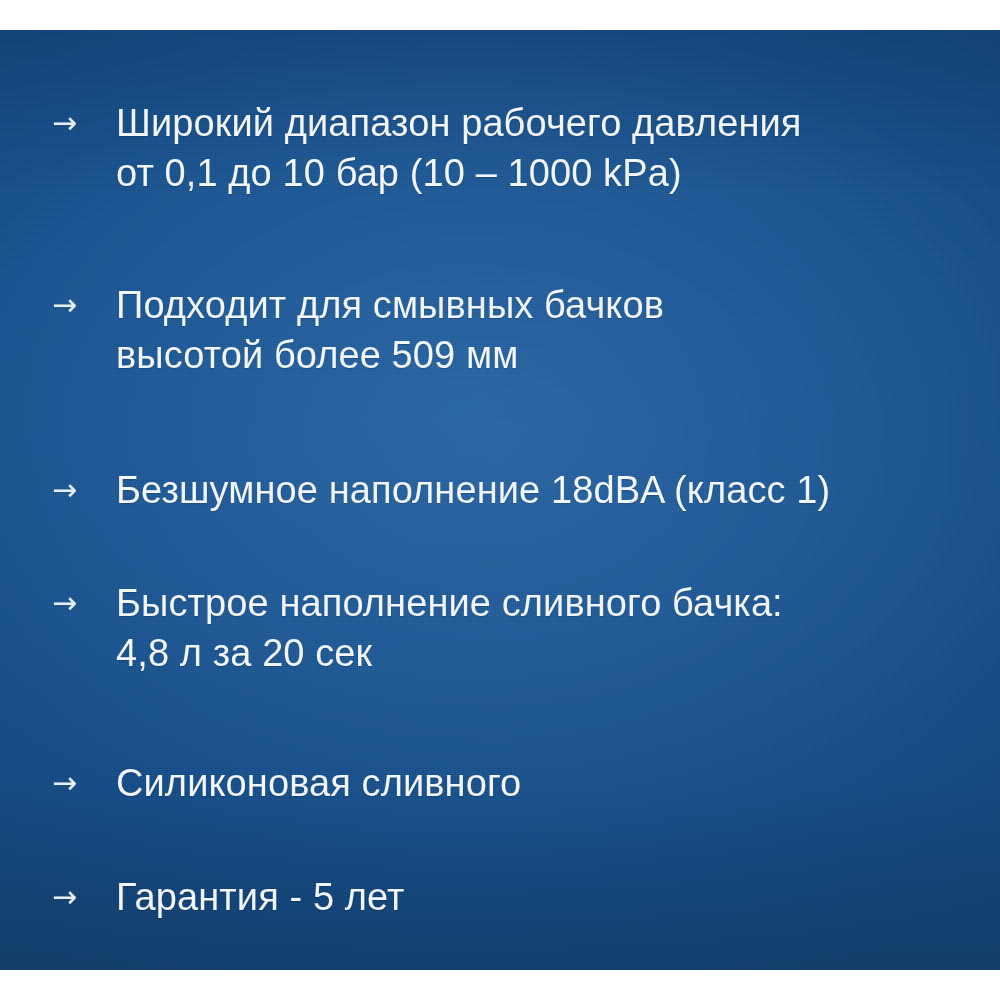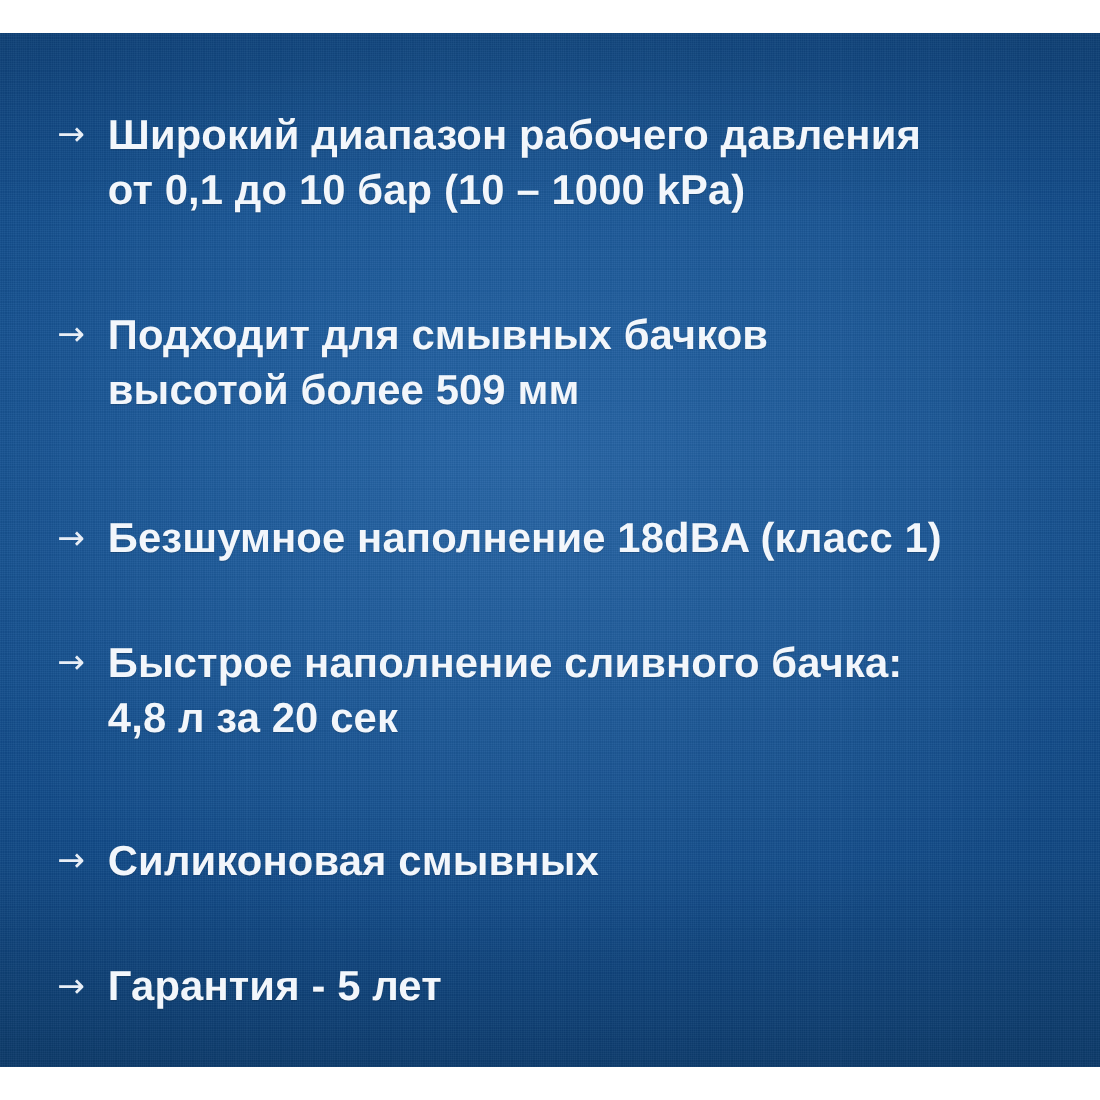--- a/index.html
+++ b/index.html
@@ -67,24 +67,25 @@
     line-height: 50px;
     font-weight: 400;
     text-align: left;
     font-family: "DejaVu Sans", sans-serif;
   }
   .feature-text {
     flex: 1 1 auto;
     color: #f2f6fb;
     font-size: 38px;
     line-height: 50px;
-    font-weight: 700;
+    font-weight: 400;
     letter-spacing: 0.1px;
     text-shadow: 0 1px 1px rgba(0,0,0,0.18);
     white-space: pre-line;
+    margin-left: 18px;
   }
   
   .pos-0 { top: 68px; }
   .pos-1 { top: 250px; }
   .pos-2 { top: 435px; }
   .pos-3 { top: 548px; }
   .pos-4 { top: 728px; }
   .pos-5 { top: 842px; }
 </style>
 </head>
@@ -112,21 +113,21 @@
       </li>
 
       <li class="feature-item pos-3">
         <span class="arrow-icon">→</span>
         <span class="feature-text">Быстрое наполнение сливного бачка:
 4,8 л за 20 сек</span>
       </li>
 
       <li class="feature-item pos-4">
         <span class="arrow-icon">→</span>
-        <span class="feature-text">Силиконовая смывных</span>
+        <span class="feature-text">Силиконовая сливного</span>
       </li>
 
       <li class="feature-item pos-5">
         <span class="arrow-icon">→</span>
         <span class="feature-text">Гарантия - 5 лет</span>
       </li>
 
     </ul>
   </div>
 </div>

